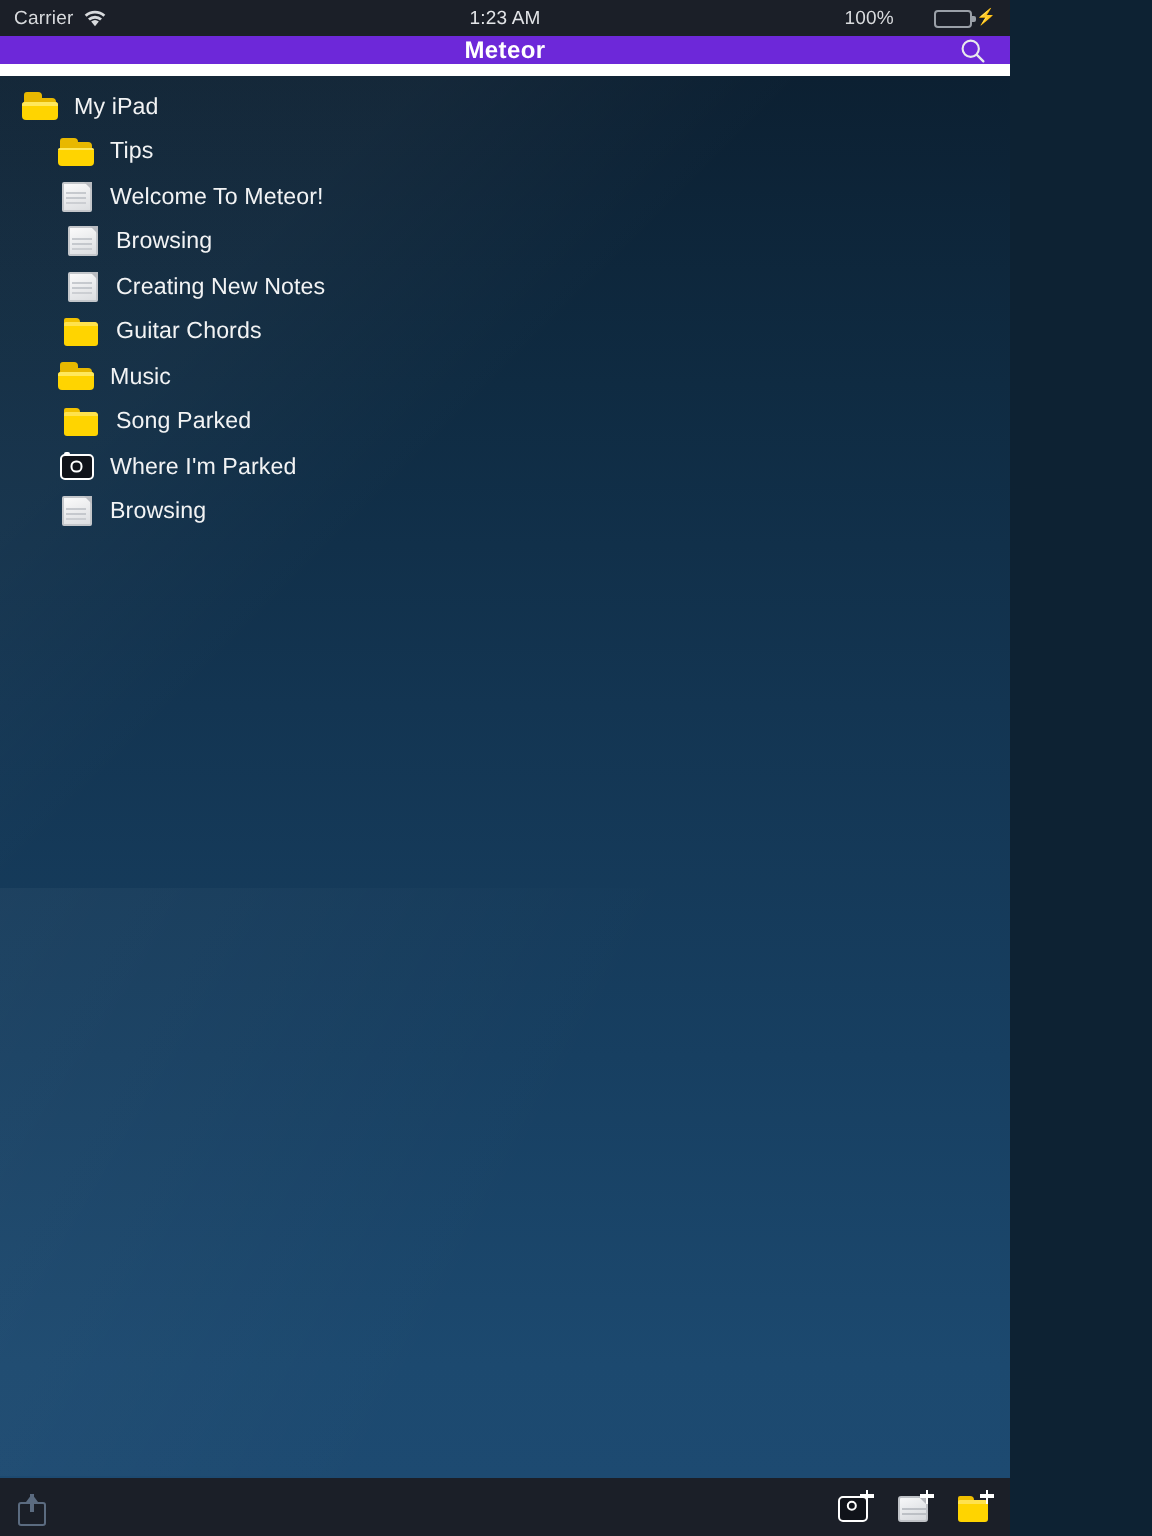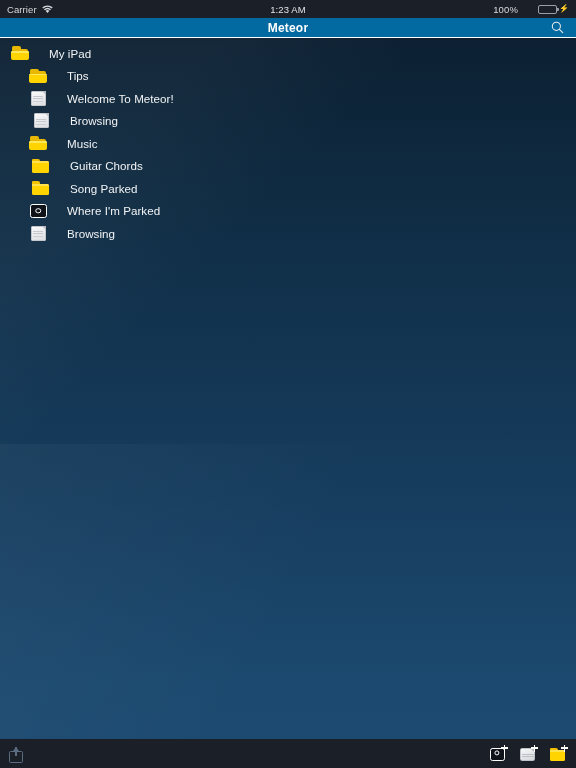--- a/index.html
+++ b/index.html
@@ -4,21 +4,21 @@
 <style>
   * { box-sizing: border-box; margin: 0; padding: 0; }
   html, body {
     width: 576px; height: 768px;
     font-family: "Liberation Sans", sans-serif;
     background: #0d2233;
     overflow: hidden;
   }
   #app {
     position: relative;
-    width: 576px; height: 768px;
+    width: 505px; height: 768px;
     display: flex; flex-direction: column;
   }
 
   
   .statusbar {
     height: 18px; flex: 0 0 18px;
     background: #1b1f28;
     display: flex; align-items: center;
     position: relative;
     padding: 0 7px;
@@ -48,24 +48,24 @@
   .batt::after {
     content:""; position:absolute; right:-3px; top:2.5px;
     width:2px; height:3px; background:#9aa0a8; border-radius:0 1px 1px 0;
   }
   .batt-fill { height:100%; background:#4cd764; border-radius:1px; }
   .bolt { font-size: 8px; color:#b6bcc4; line-height:1; }
 
   
   .navbar {
     height: 20px; flex: 0 0 20px;
-    background: #0369a1;
+    background: #6d28d9;
     position: relative;
     display:flex; align-items:center; justify-content:center;
-    border-bottom: 1px solid #ffffff;
+    border-bottom: 6px solid #ffffff;
     z-index: 4;
   }
   .nav-title {
     color: #ffffff; font-size: 12px; font-weight: 600; letter-spacing: .2px;
   }
   .nav-search {
     position:absolute; right: 8px; top: 50%; transform: translateY(-50%);
     width: 22px; height: 20px; display:flex; align-items:center; justify-content:center;
     cursor: pointer;
   }
@@ -97,21 +97,20 @@
     pointer-events:none;
   }
 
   .tree { position: relative; padding-top: 4px; }
 
   .row {
     display: flex; align-items: center;
     height: 22.5px;
     cursor: pointer;
     position: relative;
-    gap: 12px;
   }
   .row .ico {
     width: 20px; height: 16px;
     flex: 0 0 20px;
     display:flex; align-items:center; justify-content:center;
     position: relative;
   }
   .row .label {
     color: #f2f3f4;
     font-size: 11.6px;
@@ -363,40 +362,50 @@
         <div class="row lvl2">
           <span class="ico">
             <span class="note">
               <span class="page"></span>
               <span class="lines"></span>
               <span class="fold"></span>
             </span>
           </span>
           <span class="label">Browsing</span>
         </div>
+        <div class="row lvl2">
+          <span class="ico">
+            <span class="note">
+              <span class="page"></span>
+              <span class="lines"></span>
+              <span class="fold"></span>
+            </span>
+          </span>
+          <span class="label">Creating New Notes</span>
+        </div>
+        <div class="row lvl2">
+          <span class="ico">
+            <span class="folder-closed">
+              <span class="tab"></span>
+              <span class="body"></span>
+              <span class="glint"></span>
+            </span>
+          </span>
+          <span class="label">Guitar Chords</span>
+        </div>
         <div class="row lvl1">
           <span class="ico">
             <span class="folder-open">
               <span class="back"></span>
               <span class="back2"></span>
               <span class="front"></span>
               <span class="front-glint"></span>
             </span>
           </span>
           <span class="label">Music</span>
-        </div>
-        <div class="row lvl2">
-          <span class="ico">
-            <span class="folder-closed">
-              <span class="tab"></span>
-              <span class="body"></span>
-              <span class="glint"></span>
-            </span>
-          </span>
-          <span class="label">Guitar Chords</span>
         </div>
         <div class="row lvl2">
           <span class="ico">
             <span class="folder-closed">
               <span class="tab"></span>
               <span class="body"></span>
               <span class="glint"></span>
             </span>
           </span>
           <span class="label">Song Parked</span>

